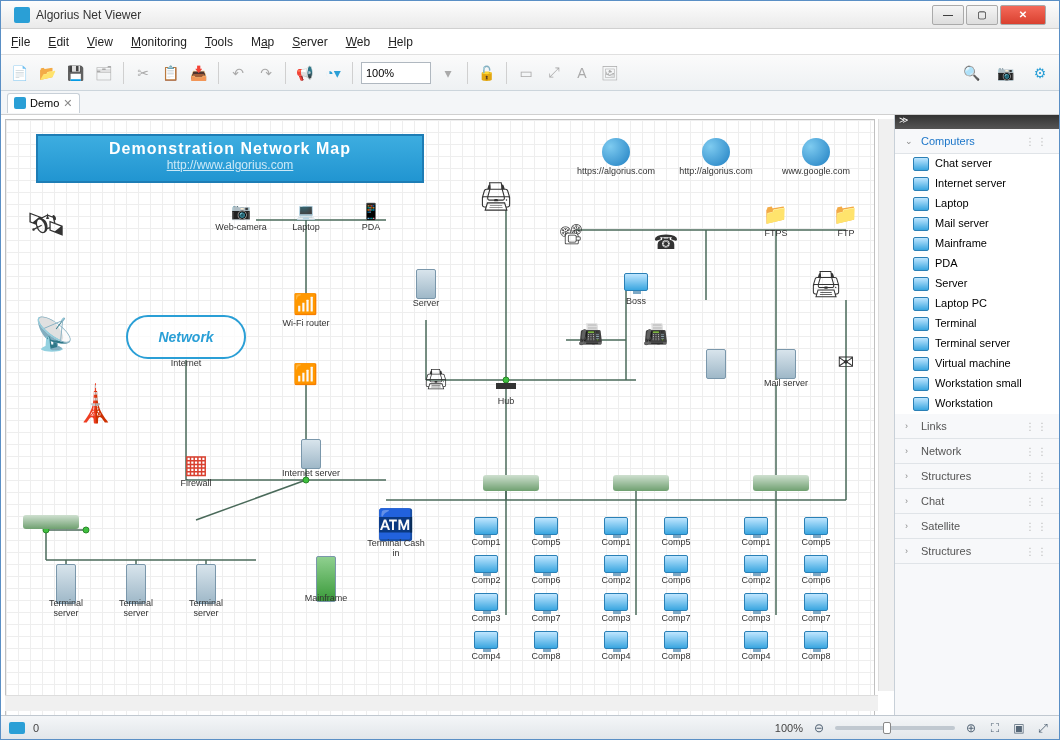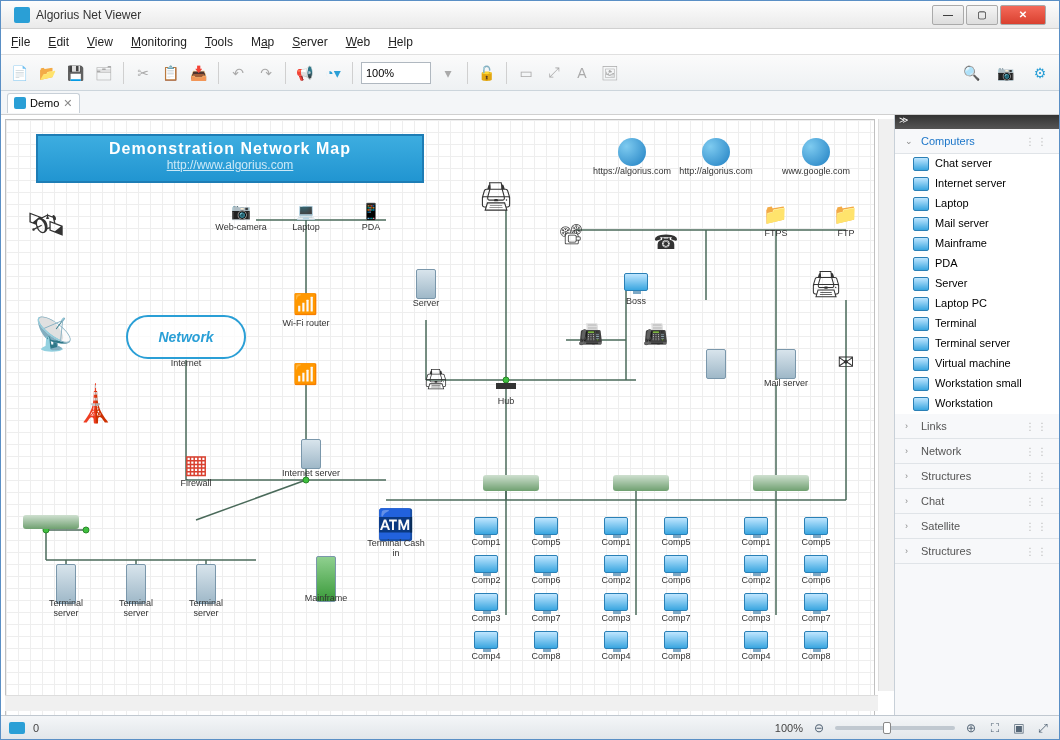--- a/index.html
+++ b/index.html
@@ -176,21 +176,21 @@
           <circle class="port" cx="40" cy="410" r="3"></circle>
           <circle class="port" cx="300" cy="360" r="3"></circle>
           <circle class="port" cx="500" cy="260" r="3"></circle>
         </svg>
 
         <div class="banner">
           <div class="btitle">Demonstration  Network  Map</div>
           <a class="blink">http://www.algorius.com</a>
         </div>
 
-        <div class="node" style="left:596px;top:18px">
+        <div class="node" style="left:580px;top:18px">
             <div class="ico">
               <span class="globe"></span>
             </div>
             <span class="node-lbl">https://algorius.com</span>
           </div>
         <div class="node" style="left:680px;top:18px">
             <div class="ico">
               <span class="globe"></span>
             </div>
             <span class="node-lbl">http://algorius.com</span>

